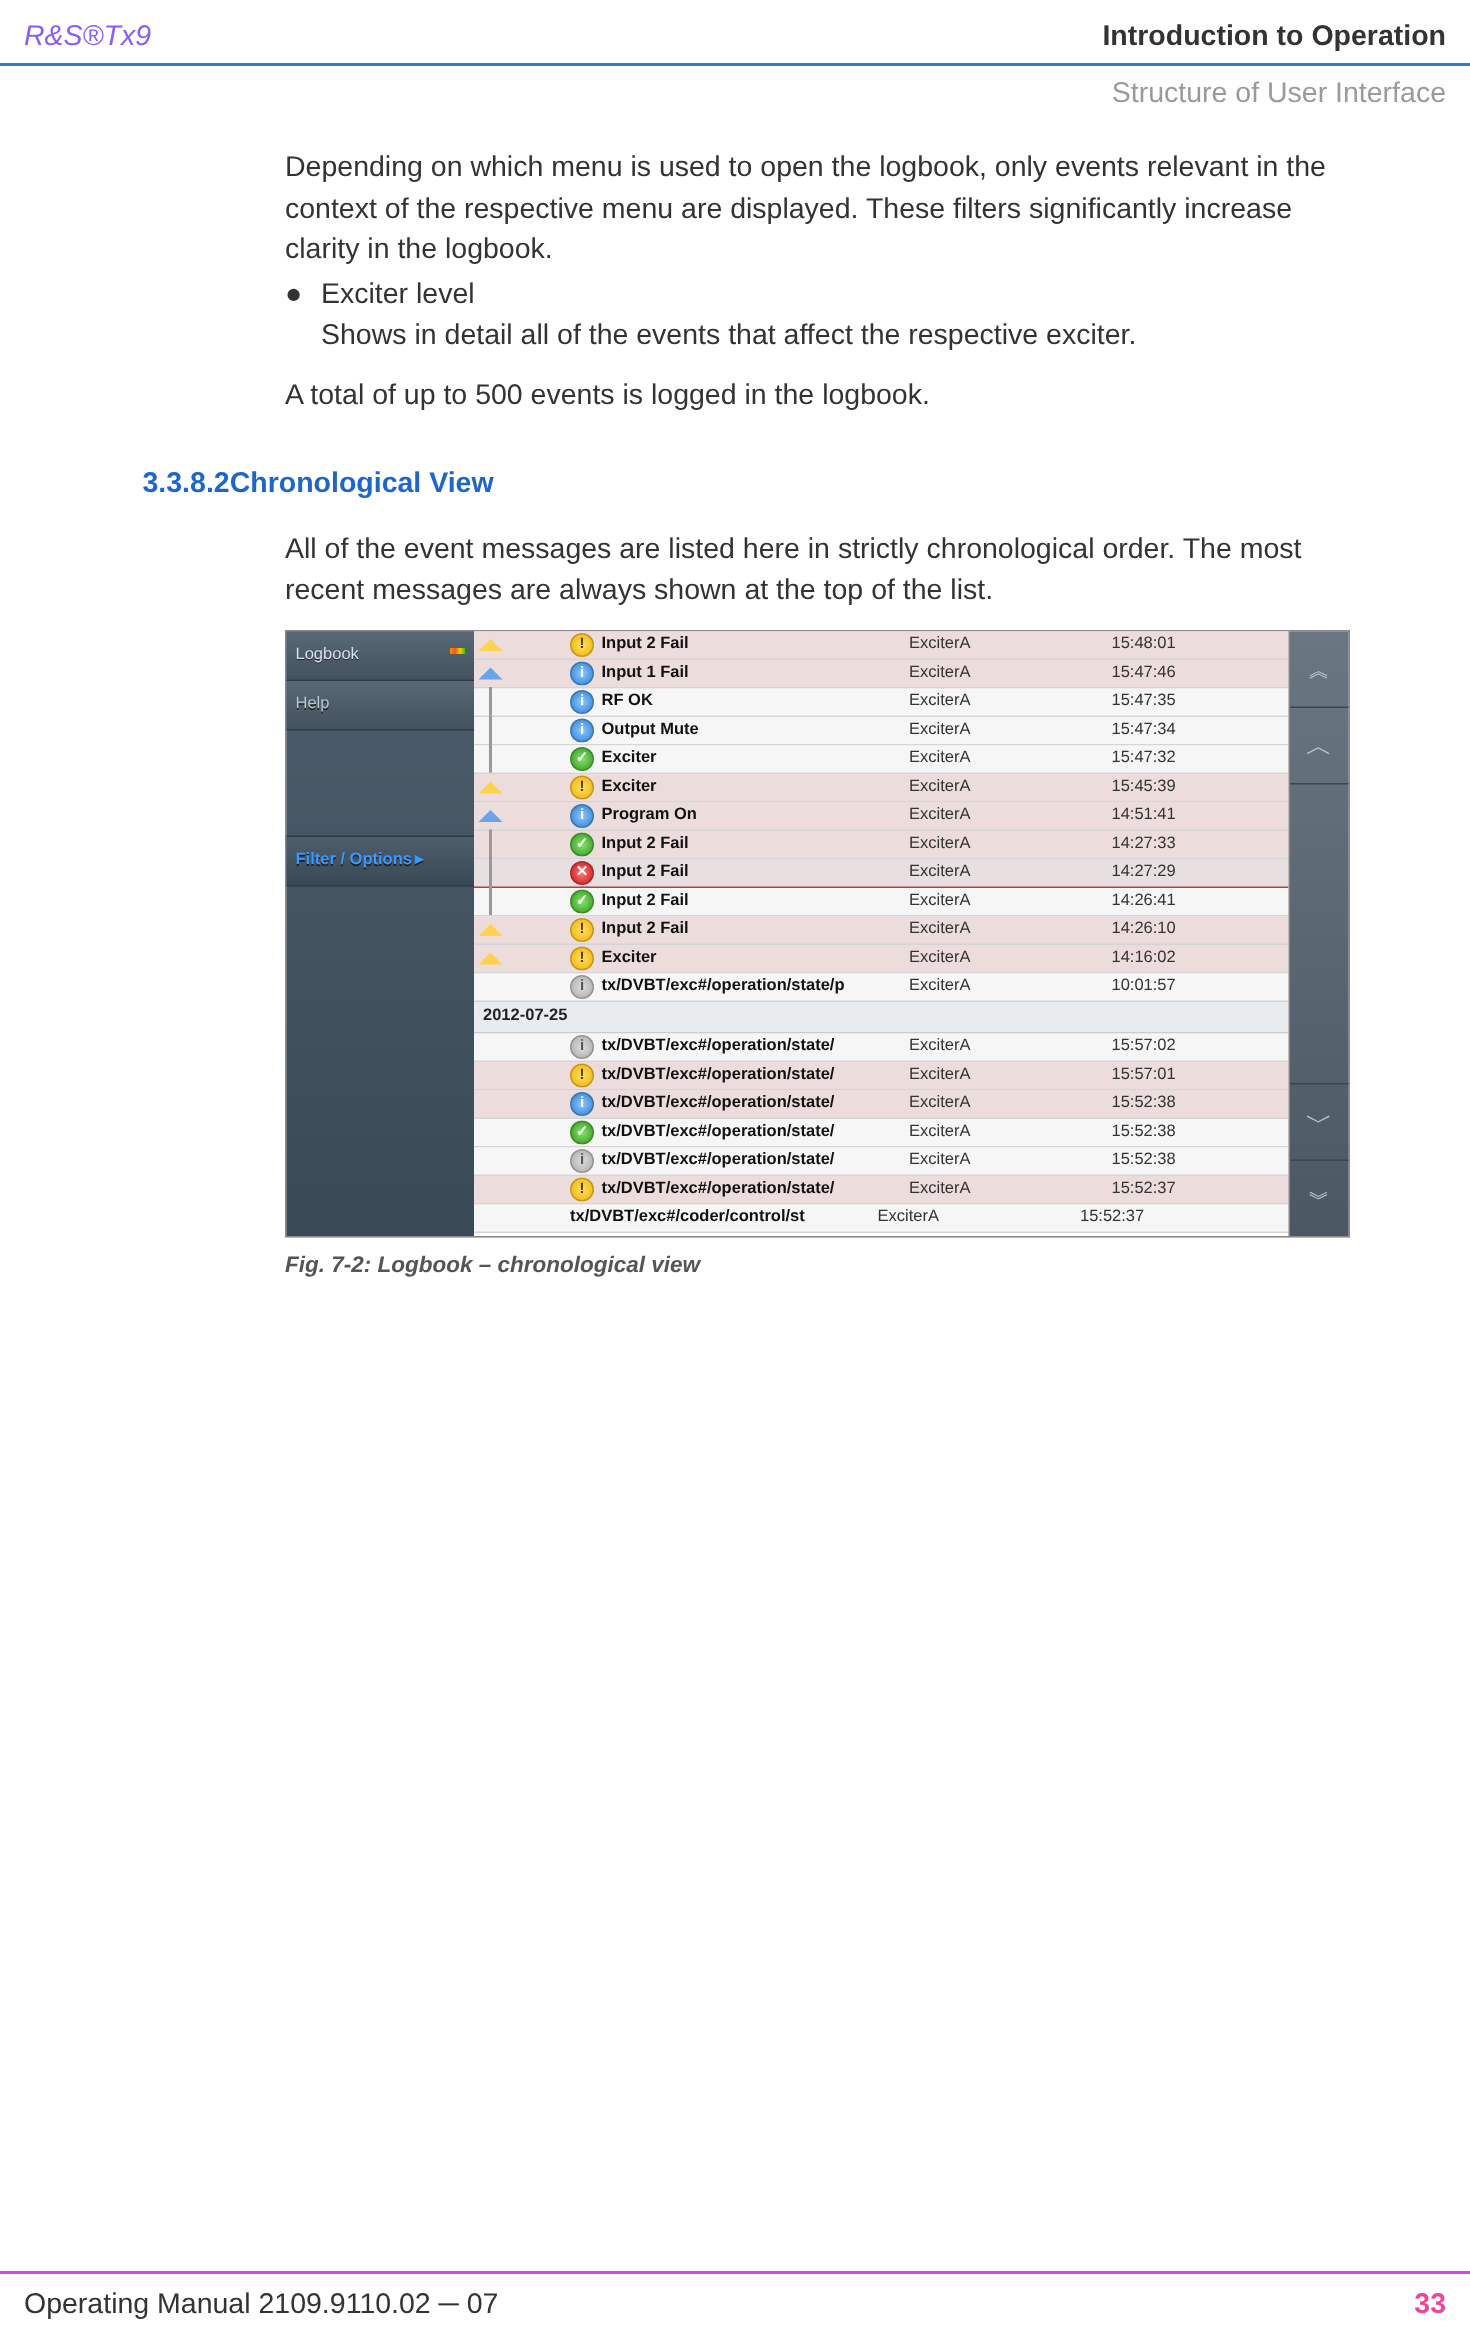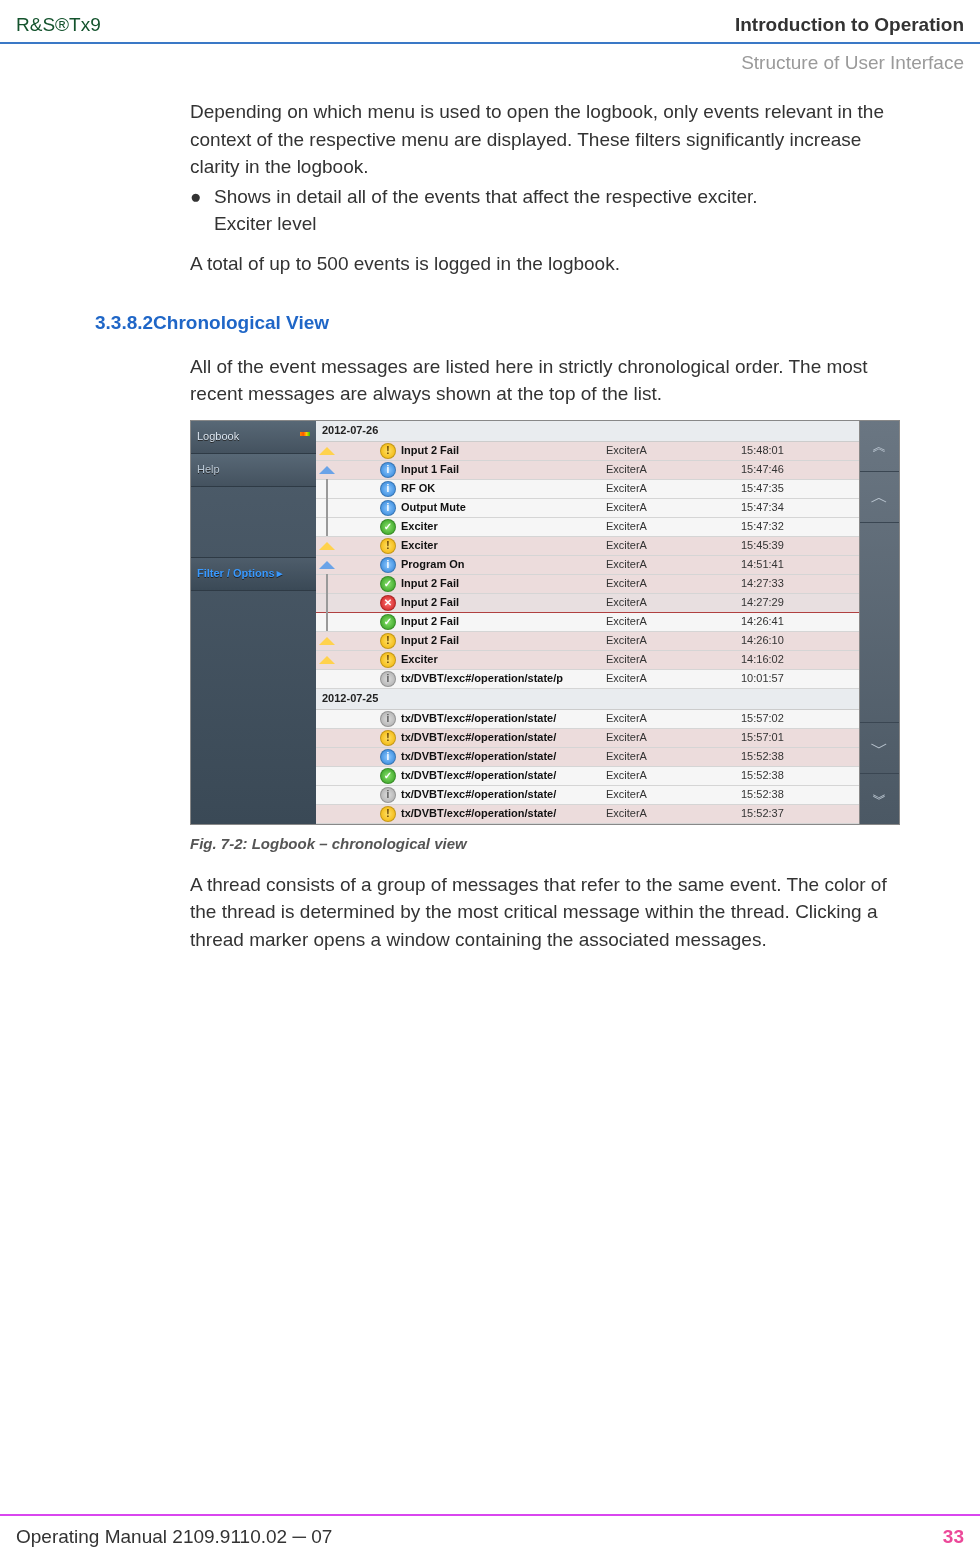--- a/index.html
+++ b/index.html
@@ -11,21 +11,21 @@
     position: relative;
     color: #333;
   }
   .page-header {
     display: flex;
     justify-content: space-between;
     padding: 14px 16px 6px 16px;
     border-bottom: 2px solid #3a78c6;
     font-size: 19px;
   }
-  .page-header .left { color: #14532d; font-weight: normal; }
+  .page-header .left { color: #8b5cf6; font-weight: normal; font-style: italic; }
   .page-header .right { color: #333; font-weight: bold; }
   .sub-header {
     text-align: right;
     padding: 8px 16px 24px;
     color: #9a9a9a;
     font-size: 19px;
   }
   .content { padding: 0 90px 0 190px; font-size: 19px; line-height: 1.45; color: #333; }
   .bullet-row { display: flex; gap: 14px; margin-top: 2px; }
   .bullet-row .dot { width: 10px; flex: none; }
@@ -79,22 +79,22 @@
   <div class="right">Introduction to Operation</div>
 </div>
 <div class="sub-header">Structure of User Interface</div>
 
 <div class="content">
   <p>Depending on which menu is used to open the logbook, only events relevant in the context of the respective menu are displayed. These filters significantly increase clarity in the logbook.</p>
 
   <div class="bullet-row">
     <div class="dot">●</div>
     <div>
+      <div>Exciter level</div>
       <div>Shows in detail all of the events that affect the respective exciter.</div>
-      <div>Exciter level</div>
     </div>
   </div>
 
   <p style="margin-top:12px">A total of up to 500 events is logged in the logbook.</p>
 
   <div class="section-row">
     <div class="section-num">3.3.8.2</div>
     <div class="section-title">Chronological View</div>
   </div>
 
@@ -104,21 +104,20 @@
     <div class="app-frame">
       <div class="sidebar">
         <div class="side-item active">Logbook</div>
         <div class="side-item" style="color:#b9c7d4">Help</div>
         <div style="flex:0.6"></div>
         <div class="side-item filter"><span>Filter / Options</span><span class="tri">▸</span></div>
         <div style="flex:2"></div>
       </div>
 
       <div class="list-area">
-        <div class="date-hdr">2012-07-26</div>
         <div id="evlist0">
             <div class="ev-row hl">
               <div class="thread">
                 <div class="tri-up"></div>
               </div>
               <div class="spacer-col"></div>
               <div class="ico warn">!</div>
               <div class="msg">Input 2 Fail</div>
               <div class="src">ExciterA</div>
               <div class="tm">15:48:01</div>
@@ -306,19 +305,18 @@
         <div class="sc-btn dbl">︽</div>
         <div class="sc-btn">︿</div>
         <div style="flex:4;border-bottom:1px solid #3a4652"></div>
         <div class="sc-btn">﹀</div>
         <div class="sc-btn dbl">︾</div>
       </div>
     </div>
     <div class="fig-caption">Fig. 7-2: Logbook – chronological view</div>
   </div>
 
-  <p style="margin-top:16px">A thread consists of a group of messages that refer to the same event. The color of the thread is determined by the most critical message within the thread. Clicking a thread marker opens a window containing the associated messages.</p>
 </div>
 
 <div class="footer">
   <div class="left">Operating Manual 2109.9110.02 ─ 07</div>
   <div class="right">33</div>
 </div>
 
 </body></html>

